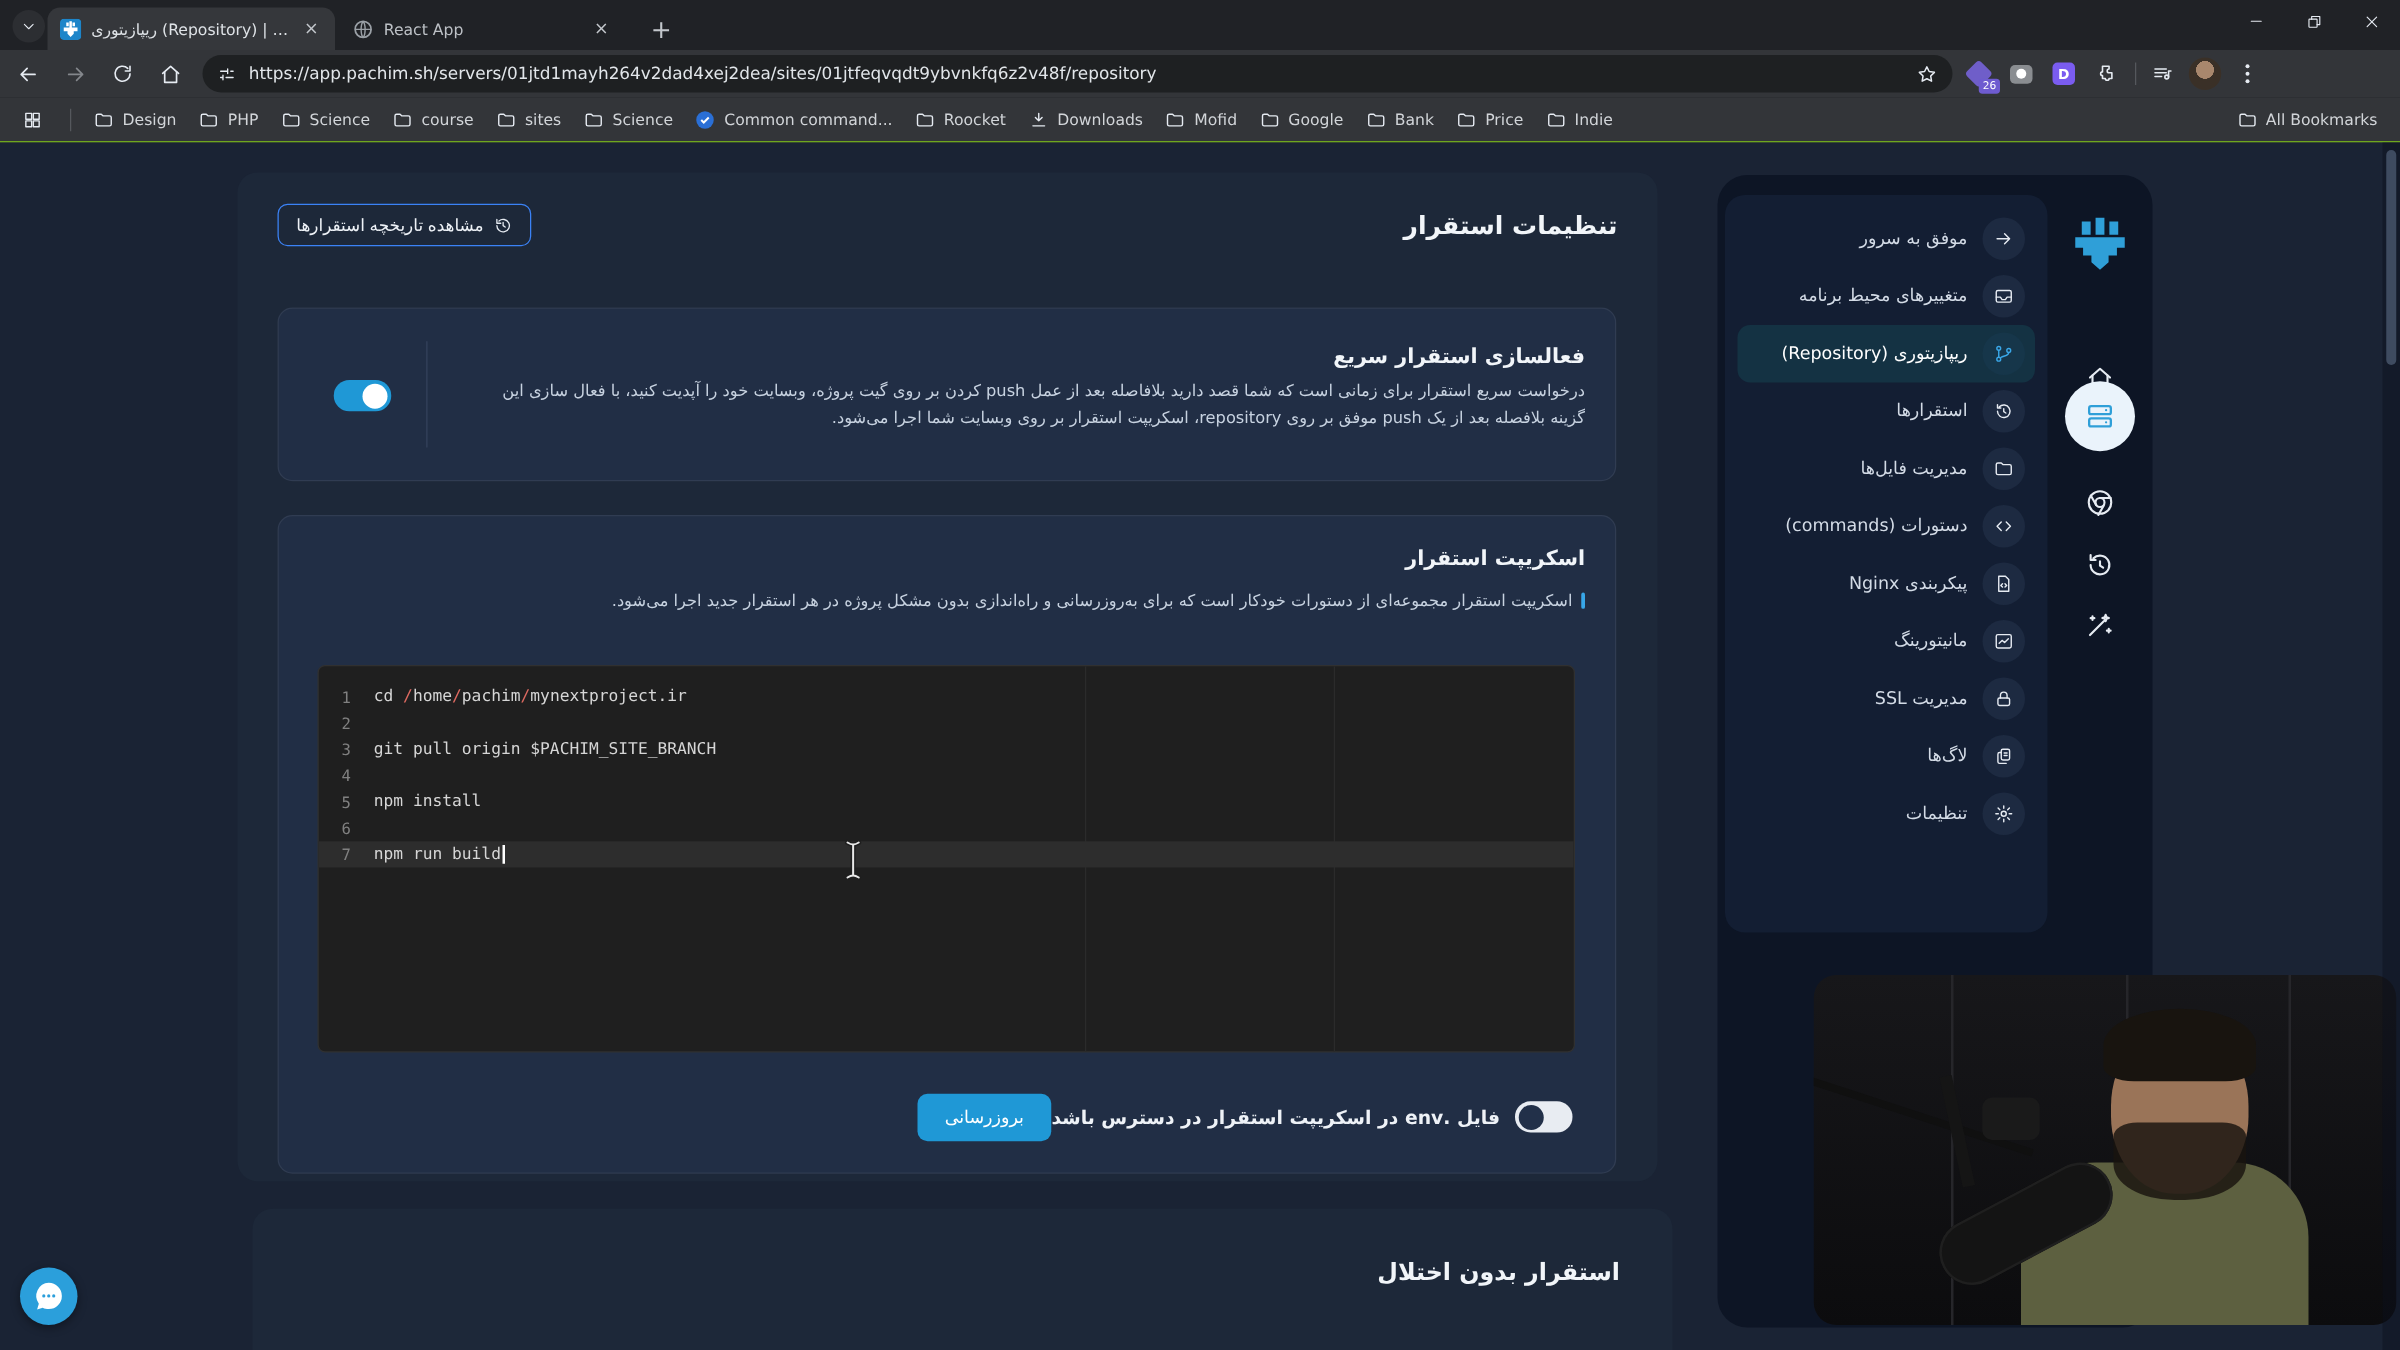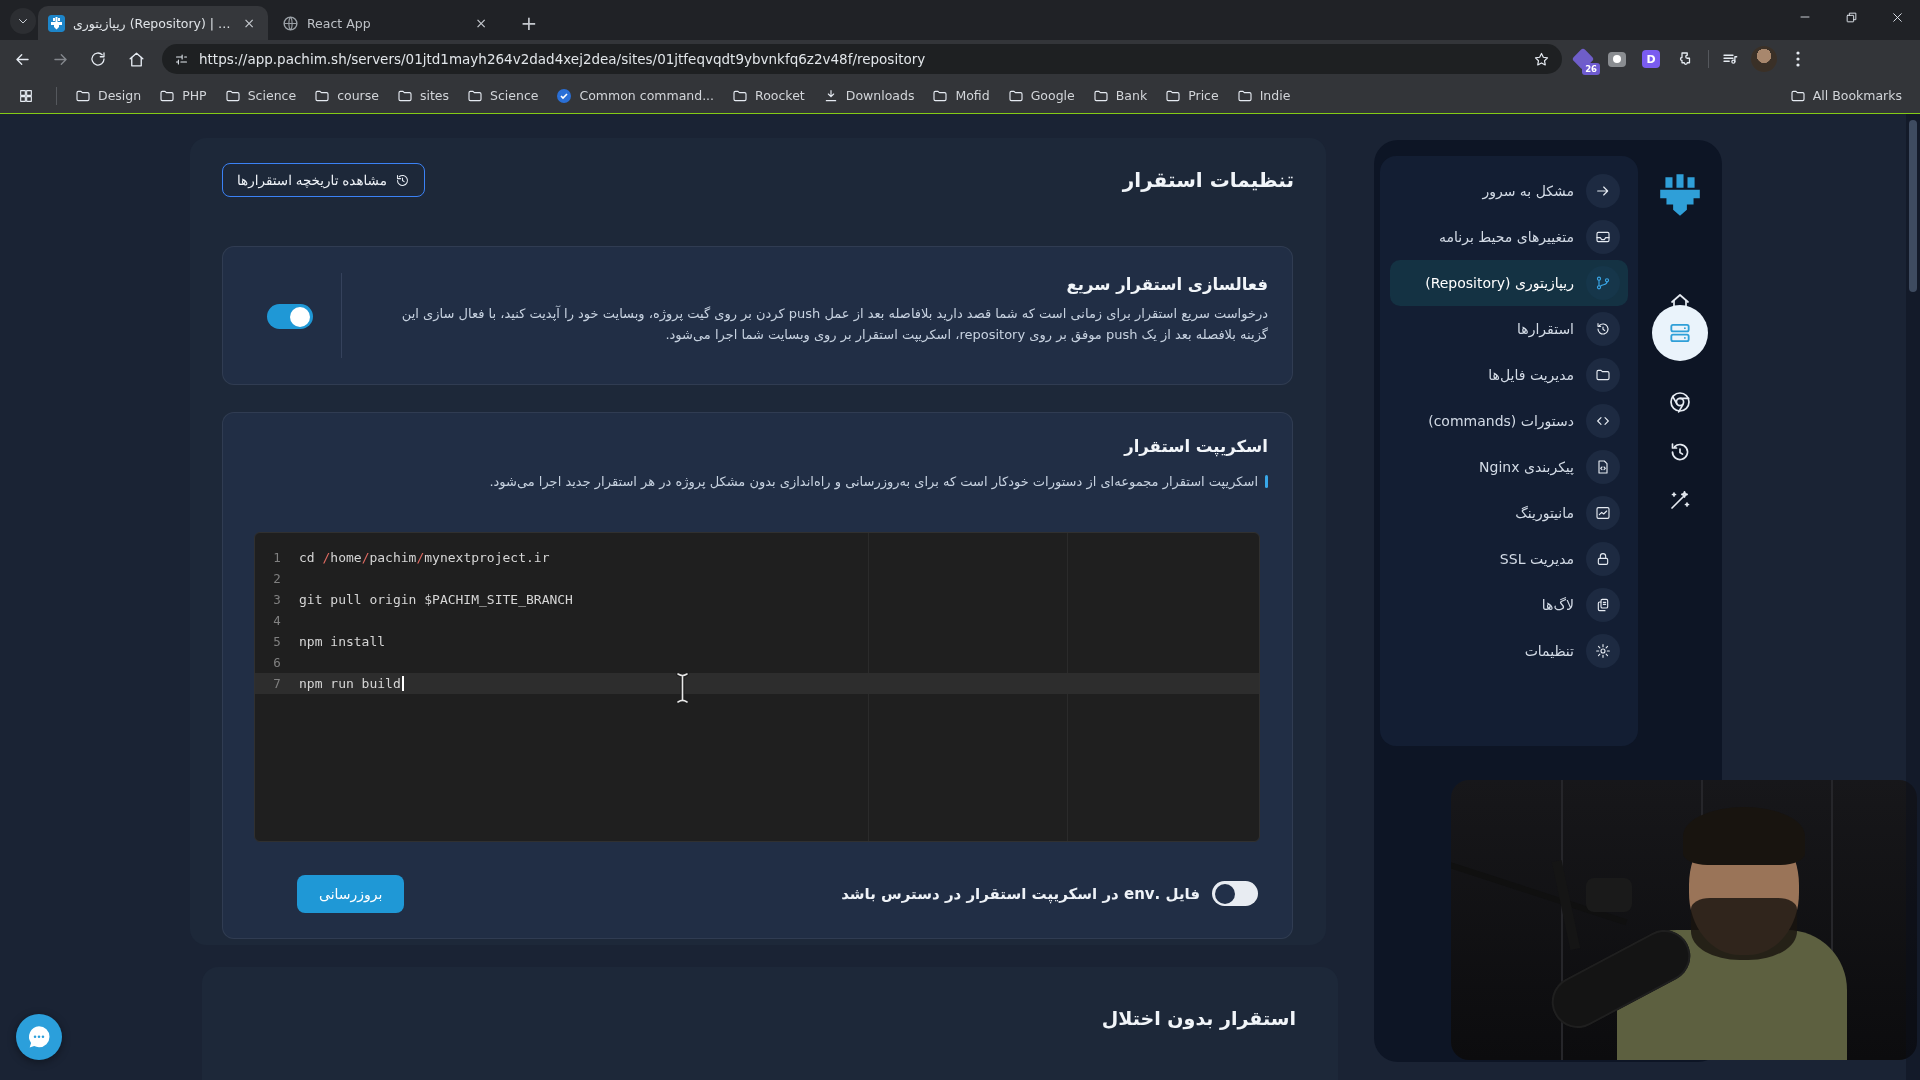--- a/index.html
+++ b/index.html
@@ -28,21 +28,21 @@
   .winbtn { width:46px; height:34px; display:flex; align-items:center; justify-content:center; color:#e8eaed; }
   .toolbar { position:absolute; left:0; top:40px; width:100%; height:38px; background:#333539;
     display:flex; align-items:center; }
   .navbtn { width:32px; height:32px; margin-left:6px; display:flex; align-items:center; justify-content:center; }
   .addressbar { margin-left:10px; width:1400px; height:30px; background:#1e2022; border-radius:15px;
     display:flex; align-items:center; padding:0 12px; gap:10px; }
   .url { flex:1; font-size:13.5px; color:#e2e6ea; white-space:nowrap; overflow:hidden; direction:ltr; }
   .exticon { width:26px; height:26px; margin-left:8px; display:flex; align-items:center;
     justify-content:center; position:relative; }
   .badge { position:absolute; right:-4px; bottom:-3px; background:#6e5bd0; color:#fff; font-size:8.5px;
-    padding:1px 3px; border-radius:3px; font-weight:700; }
+    padding:1px 3px; border-radius:3px; font-weight:400; }
   .gem { width:16px; height:16px; background:#6f5ec9; transform:rotate(45deg); border-radius:3px; }
   .cam { width:18px; height:15px; background:#8a8d91; border-radius:4px; position:relative; }
   .cam:after { content:""; position:absolute; left:5px; top:3.5px; width:8px; height:8px;
     border-radius:50%; background:#fff; }
   .dext { width:18px; height:18px; background:#7a5cf0; border-radius:4px; color:#fff; font-size:11px;
     font-weight:700; display:flex; align-items:center; justify-content:center; }
   .tooldiv { width:1px; height:18px; background:#55585d; margin-left:10px; }
   .avatar { width:26px; height:26px; border-radius:50%;
     background:radial-gradient(circle at 50% 38%, #a8876d 0 34%, #3a3027 35% 100%); }
   .bookmarks { position:absolute; left:0; top:78px; width:100%; height:36px; background:#333539;
@@ -89,21 +89,21 @@
   .ruler { position:absolute; top:0; bottom:0; width:1px; background:#2b2b2b; }
   .cline { position:relative; display:flex; height:21px; align-items:center; }
   .cline.hl { background:#2d2d2d; }
   .lnum { width:44px; text-align:center; color:#808080; font-size:12.5px; flex:none; }
   .ctext { color:#d6d6d6; font-size:13px; white-space:pre; }
   .ctext .sl { color:#de6a61; }
   .caret { display:inline-block; width:2px; height:15px; background:#fff; vertical-align:-2px; margin-left:1px; }
   .codepad { padding-top:14px; }
   .ibeam { position:absolute; left:420px; top:138px; }
   .card2row { position:absolute; left:31px; right:34px; top:460px; height:41px; display:flex;
-    align-items:center; justify-content:space-between; flex-direction:row-reverse;padding-left:43px; }
+    align-items:center; justify-content:flex-end; flex-direction:row-reverse;padding-left:43px; }
   .updbtn { background:#1f98d6; color:#fff; font-size:14px; border:none; border-radius:8px;
     padding:11px 22px; font-family:inherit; }
   .envgroup { display:flex; align-items:center; gap:12px; }
   .envlabel { font-size:15px; font-weight:600; color:#eef2f7; }
 
   
   .sidebar { position:absolute; right:198px; top:26px; width:348px; height:922px; background:#0d1525;
     border-radius:24px; }
   .rail { position:absolute; right:0; top:0; width:84px; height:100%; }
   .railitem { position:absolute; right:22px; width:40px; height:40px; display:flex; align-items:center;
@@ -491,21 +491,21 @@
       </div>
     </div>
 
     <nav class="navpanel">
       <div class="navitem">
         <span class="icircle">
             <svg class="ic" width="16" height="16" viewBox="0 0 24 24">
               <path d="M4 12h15M13 6l6 6-6 6"></path>
             </svg>
           </span>
-        <span class="nlabel">مشکل به سرور</span>
+        <span class="nlabel">موفق به سرور</span>
       </div>
       <div class="navitem">
         <span class="icircle">
             <svg class="ic" width="16" height="16" viewBox="0 0 24 24">
               <rect x="3" y="5" width="18" height="14" rx="2"></rect>
               <path d="M3 13h5l2 3h4l2-3h5"></path>
             </svg>
           </span>
         <span class="nlabel">متغییرهای محیط برنامه</span>
       </div>

